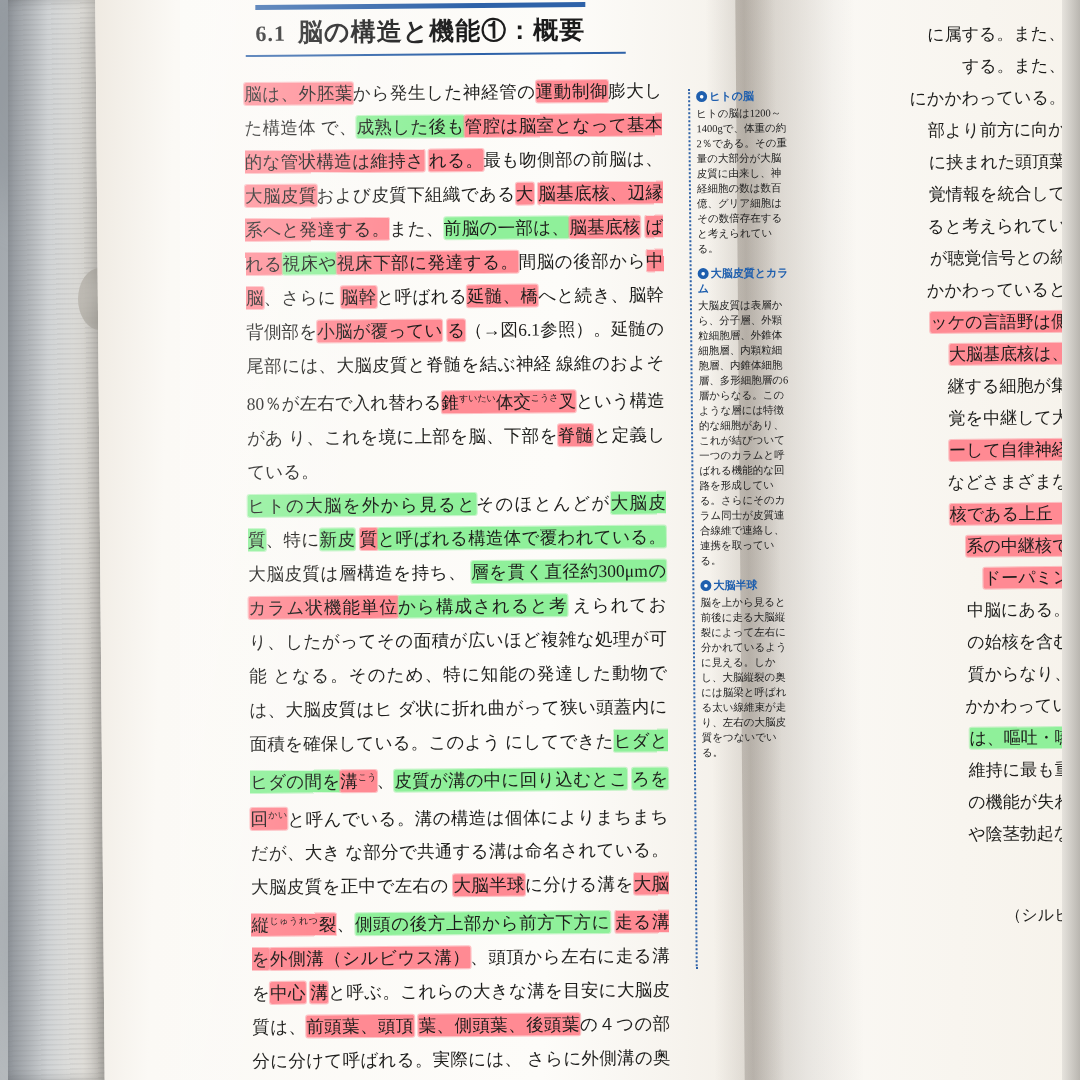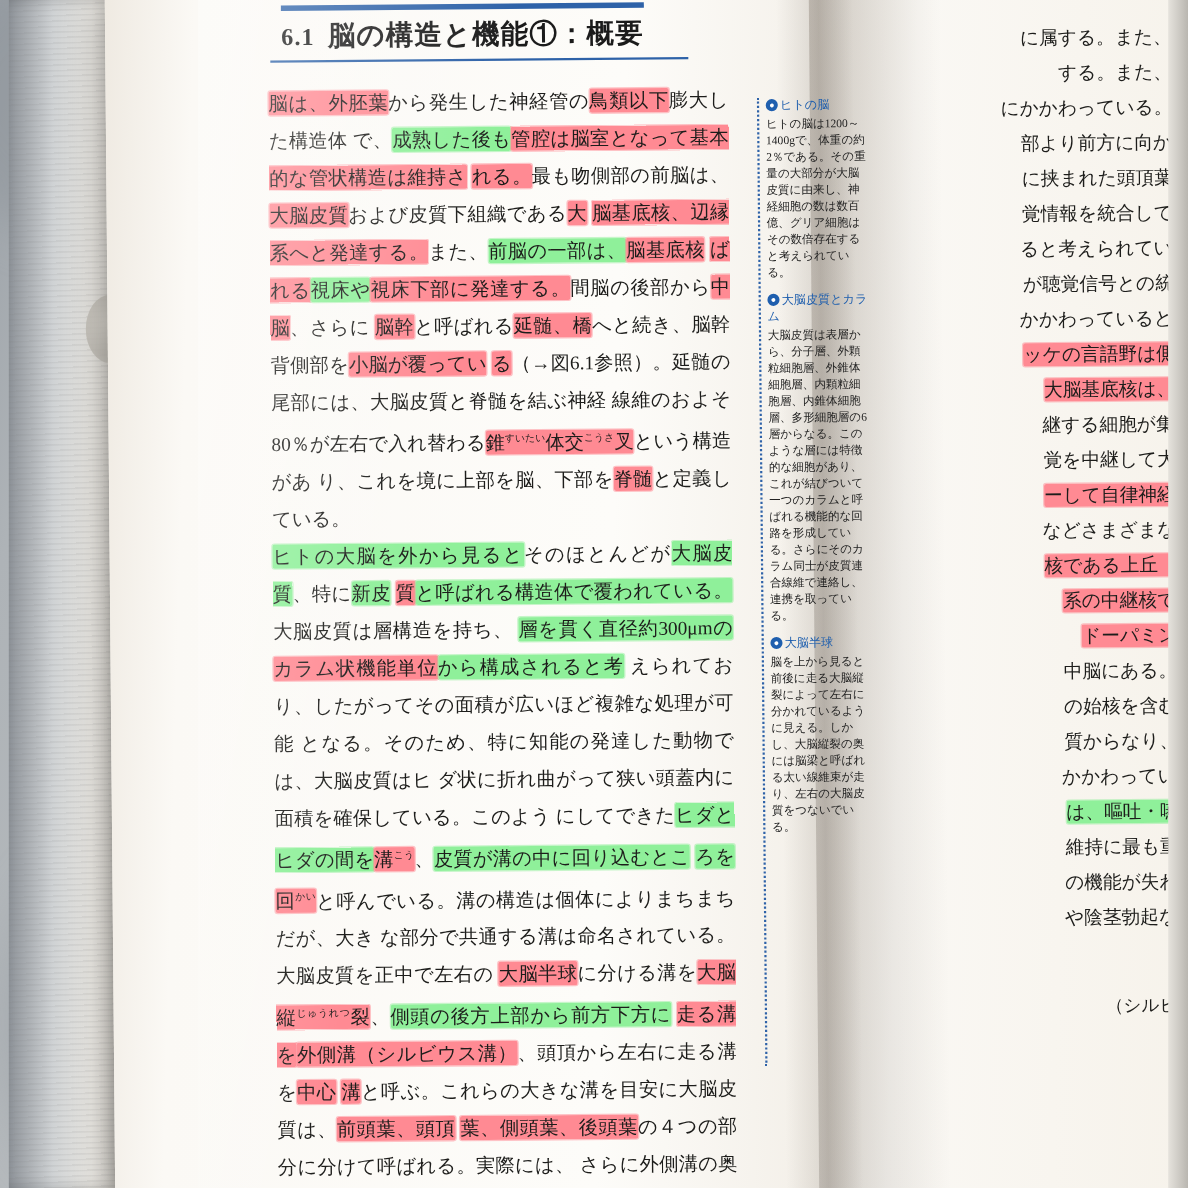--- a/index.html
+++ b/index.html
@@ -47,21 +47,21 @@
   .body-col p{margin:0 0 0 0;}
   
   .hl-p{background:#ff8a93;box-shadow:0 0 0 1px rgba(255,138,147,.5);border-radius:2px;padding:1px 0;}
   .hl-g{background:#8ff09a;box-shadow:0 0 0 1px rgba(143,240,154,.5);border-radius:2px;padding:1px 0;}
   .ruby{font-size:9px;vertical-align:super;letter-spacing:0;}
   
   .sidenote{position:absolute;left:592px;top:96px;width:92px;height:880px;
     border-left:2px dotted #2e62a8;padding-left:6px;
     font-size:10.5px;line-height:15px;color:#222;}
   .sn-block{margin-bottom:10px;}
-  .sn-title{color:#1f5fae;font-weight:normal;font-size:11px;margin-bottom:2px;}
+  .sn-title{color:#1f5fae;font-weight:bold;font-size:11px;margin-bottom:2px;}
   .bullet{display:inline-block;width:11px;height:11px;border-radius:50%;background:#1f5fae;color:#fff;
     font-size:8px;line-height:11px;text-align:center;margin-right:2px;vertical-align:1px;}
   
   .rp{position:absolute;left:700px;top:10px;width:352px;height:1060px;
     font-size:17px;line-height:32px;color:#1d1d1b;}
   .rp-line{white-space:nowrap;}
   
   .rp-lines{position:absolute;right:14px;top:18px;width:340px;text-align:right;}
   .rp-lines div{height:32px;overflow:hidden;}
   .rp-foot{position:absolute;right:20px;bottom:130px;text-align:right;font-size:16px;line-height:30px;}
@@ -98,21 +98,21 @@
         <div class="rule-top"></div>
         <div class="htext">
           <span class="hnum">6.1</span><span>脳の構造と機能①：概要</span>
         </div>
         <div class="rule-bot"></div>
       </div>
 
       <div class="body-col">
 
         <p>
-          <span class="hl-p">脳は、外胚葉</span>から発生した神経管の<span class="hl-p">鳥類以下</span>膨大した構造体
+          <span class="hl-p">脳は、外胚葉</span>から発生した神経管の<span class="hl-p">運動制御</span>膨大した構造体
           で、<span class="hl-g">成熟した後も</span><span class="hl-p">管腔は脳室となって基本的な管状構造は維持さ</span>
           <span class="hl-p">れる。</span>最も吻側部の前脳は、<span class="hl-p">大脳皮質</span>および皮質下組織である<span class="hl-p">大</span>
           <span class="hl-p">脳基底核、辺縁系へと発達する。</span>また、<span class="hl-g">前脳の一部は、</span><span class="hl-p">脳基底核</span>
           <span class="hl-p">ばれる</span><span class="hl-g">視床や</span><span class="hl-p">視床下部に発達する。</span>間脳の後部から<span class="hl-p">中脳</span>、さらに
           <span class="hl-p">脳幹</span>と呼ばれる<span class="hl-p">延髄、橋</span>へと続き、脳幹背側部を<span class="hl-p">小脳が覆ってい</span>
           <span class="hl-p">る</span>（→図6.1参照）。延髄の尾部には、大脳皮質と脊髄を結ぶ神経
           線維のおよそ80％が左右で入れ替わる<span class="hl-p">錐<span class="ruby">すいたい</span>体交<span class="ruby">こうさ</span>叉</span>という構造があ
           り、これを境に上部を脳、下部を<span class="hl-p">脊髄</span>と定義している。
         </p>
 

